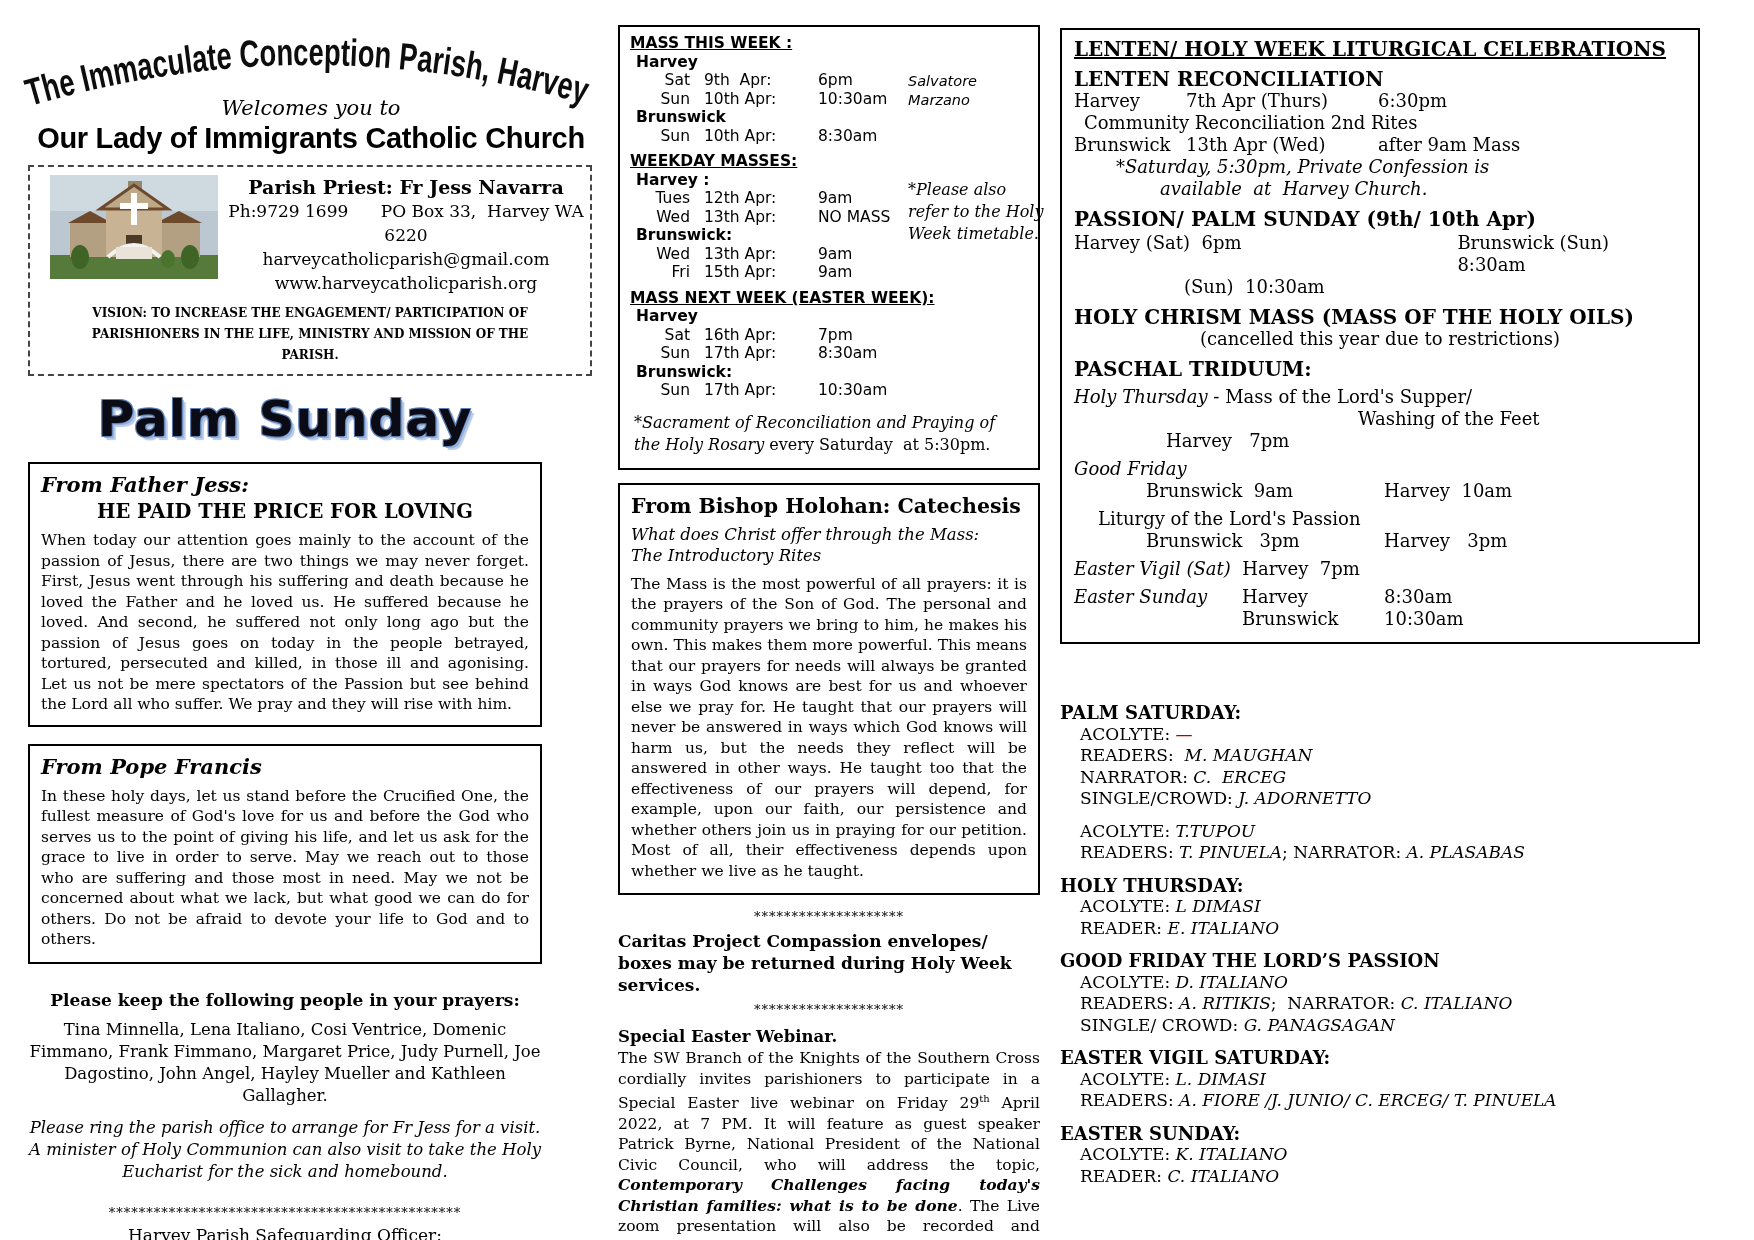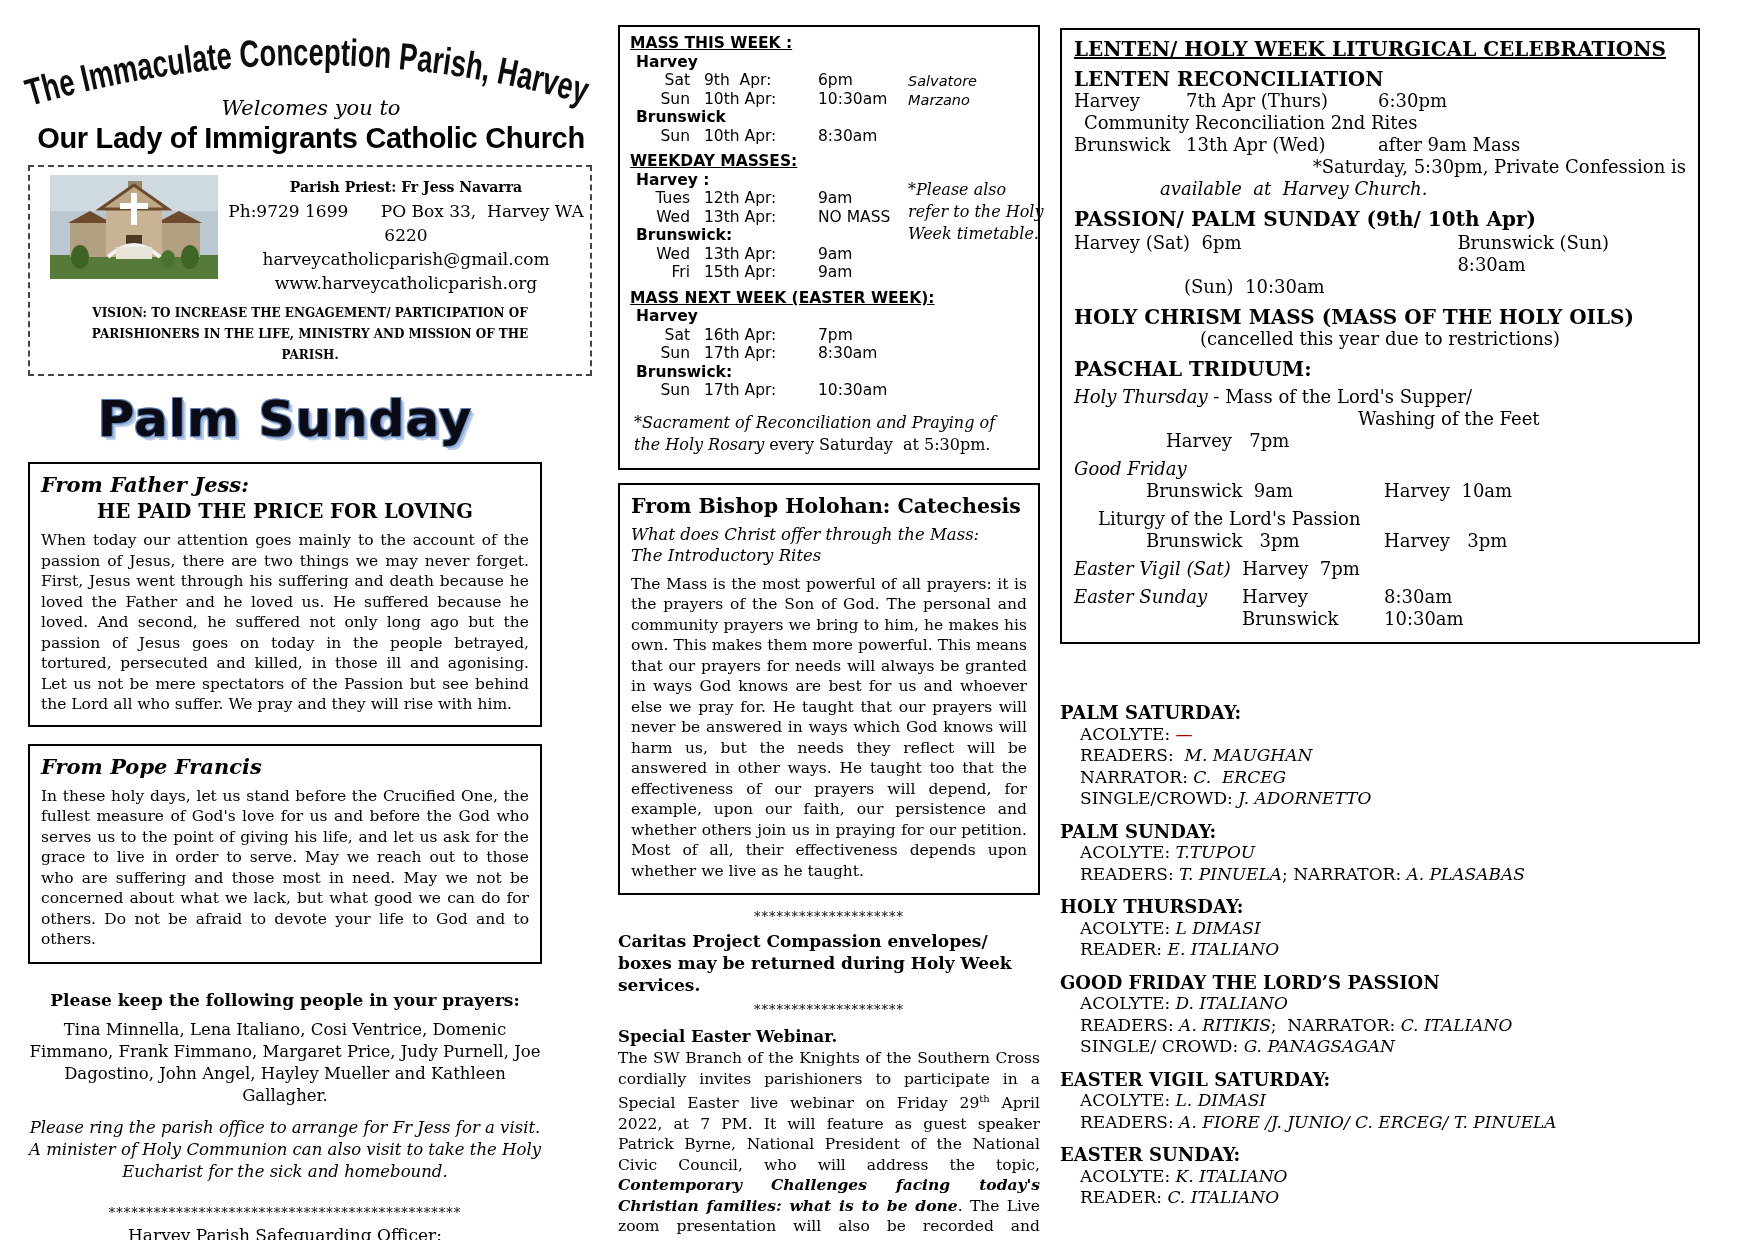--- a/index.html
+++ b/index.html
@@ -12,21 +12,21 @@
   .col-right{position:absolute;left:1060px;top:28px;width:640px;}
   
   .hdr{width:578px;margin-left:-6px;text-align:center;}
   .arch{display:block;margin:0 auto;}
   .welcome{font-style:italic;font-size:21px;margin-top:-26px;}
   .ourlady{font-family:"Liberation Sans",sans-serif;font-weight:bold;font-size:29px;
            letter-spacing:-0.3px;margin-top:2px;white-space:nowrap;}
   .pbox{margin-top:10px;width:560px;border:2px dashed #444;position:relative;padding-bottom:8px;}
   .pbox .photo{position:absolute;left:20px;top:8px;}
   .pp{margin-left:192px;text-align:center;padding-top:8px;font-size:17px;line-height:24px;}
-  .pp .b1{font-weight:bold;font-size:14px;}
+  .pp .b1{font-weight:bold;font-size:19px;}
   .vision{clear:both;margin-top:8px;text-align:center;font-weight:bold;font-size:12px;
           line-height:21px;padding:0 34px;}
   .palm{margin-top:14px;text-align:center;font-family:"DejaVu Sans",sans-serif;font-weight:bold;
         font-size:50px;letter-spacing:1px;color:#0b0b16;
         text-shadow:-1px -1px 0 #5d7fb4,1px -1px 0 #5d7fb4,-1px 1px 0 #5d7fb4,
                     2px 2px 0 #8fafd8,4px 4px 1px #b9cbe6;}
   .fbox{margin-top:14px;border:2px solid #000;padding:8px 11px 10px;}
   .fj-h{font-weight:bold;font-style:italic;font-size:21px;}
   .fj-t{text-align:center;font-weight:bold;font-size:19.5px;margin:3px 0 7px;}
   .body16{font-size:15.5px;line-height:20.5px;text-align:justify;}
@@ -62,21 +62,21 @@
   .bi{font-weight:bold;font-style:italic;}
   sup{font-size:10px;}
   
   .lbox{border:2px solid #000;padding:8px 12px 12px;font-size:18px;line-height:22px;}
   .l-title{font-weight:bold;text-decoration:underline;font-size:20px;white-space:nowrap;}
   .l-h{font-weight:bold;font-size:20px;margin-top:8px;}
   .rrow{display:flex;}
   .rp{width:112px;}
   .rd{width:192px;}
   .ind10{margin-left:10px;}
-  .lnote{margin-left:42px;text-align:right;}
+  .lnote{font-style:italic;margin-left:42px;}
   .lnote2{font-style:italic;margin-left:86px;}
   .palmrow{display:flex;margin-top:2px;}
   .palmrow .c1{width:388px;}
   .ind185{margin-left:110px;}
   .center{text-align:center;}
   .tri-l2{margin-left:284px;}
   .tri-l3{margin-left:92px;}
   .ind24{margin-left:24px;}
   .trow{display:flex;margin-left:72px;}
   .trow .tc1{width:238px;}
@@ -308,21 +308,20 @@
 
     <div class="roster">
       <div class="rs">
         <div class="rs-t">PALM SATURDAY:</div>
         <div class="rl"><span>ACOLYTE: </span><span class="rv red">—</span></div>
         <div class="rl"><span class="pre">READERS:  </span><span class="rv">M. MAUGHAN</span></div>
         <div class="rl"><span>NARRATOR: </span><span class="rv pre">C.  ERCEG</span></div>
         <div class="rl"><span>SINGLE/CROWD: </span><span class="rv">J. ADORNETTO</span></div>
       </div>
       <div class="rs">
-        <div class="rs-t">PALM SUNDAY:</div>
         <div class="rl"><span>ACOLYTE: </span><span class="rv">T.TUPOU</span></div>
         <div class="rl"><span>READERS: </span><span class="rv">T. PINUELA</span><span>; NARRATOR: </span><span class="rv">A. PLASABAS</span></div>
       </div>
       <div class="rs">
         <div class="rs-t">HOLY THURSDAY:</div>
         <div class="rl"><span>ACOLYTE: </span><span class="rv">L DIMASI</span></div>
         <div class="rl"><span>READER: </span><span class="rv">E. ITALIANO</span></div>
       </div>
       <div class="rs">
         <div class="rs-t">GOOD FRIDAY THE LORD’S PASSION</div>

